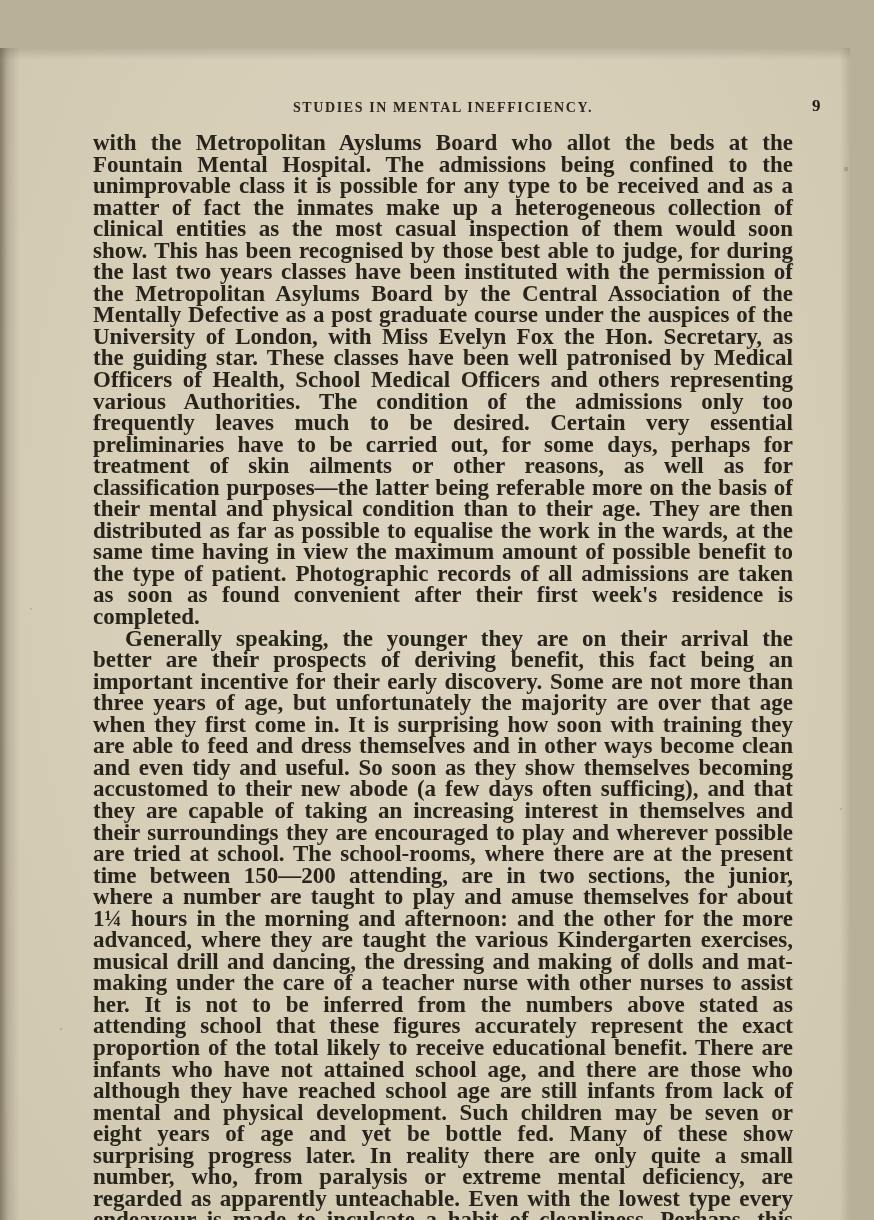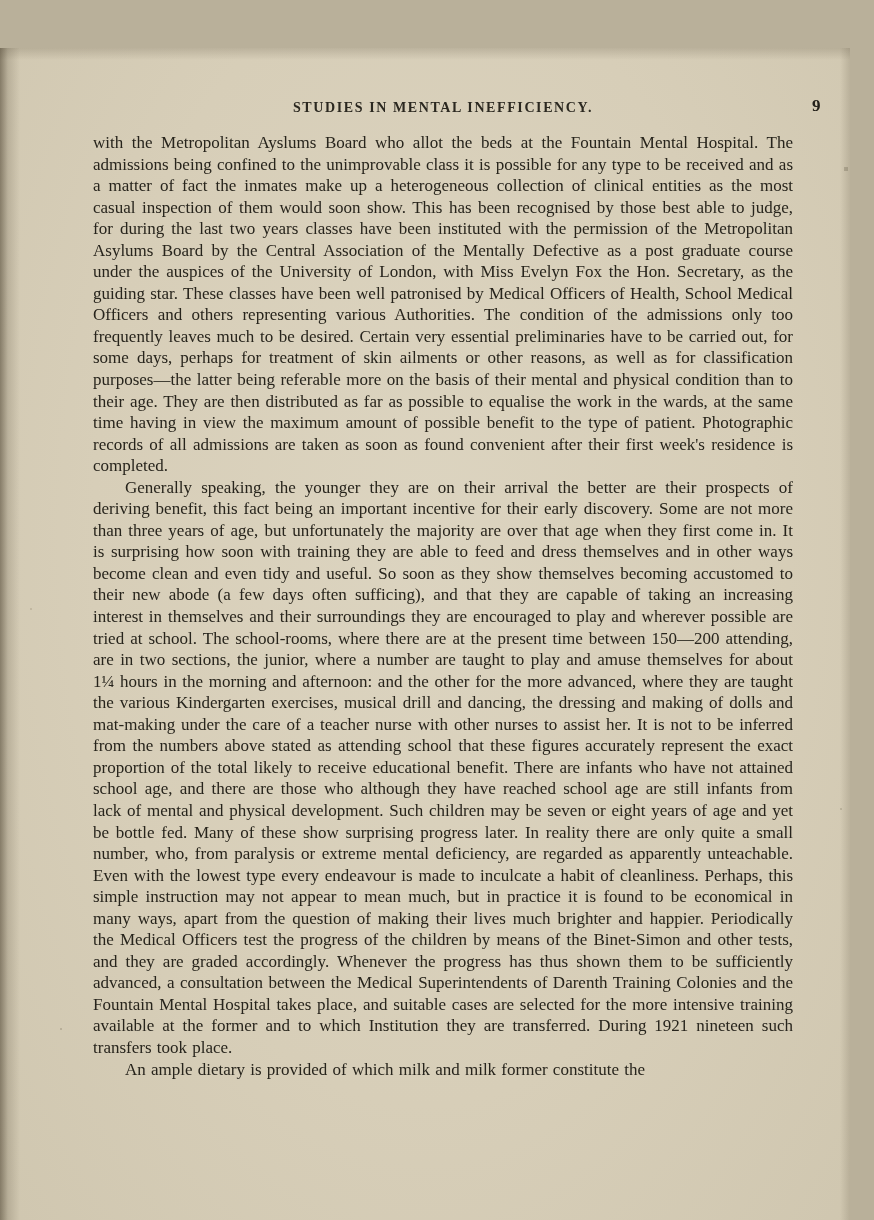--- a/index.html
+++ b/index.html
@@ -47,25 +47,26 @@
     color: #23201a;
   }
   .page-body {
     position: absolute;
     top: 84px;
     left: 93px;
     width: 700px;
   }
   .page-body p {
     margin: 0;
-    font-size: 17px;
+    font-size: 23px;
     line-height: 21.55px;
     text-align: justify;
     word-spacing: 1px;
     color: #27241c;
+    font-weight: bold;
   }
   .page-body p.indent {
     text-indent: 32px;
   }
   
   .speckles {
     position: absolute;
     top: 0; left: 0;
     width: 2px; height: 2px;
     background: transparent;

